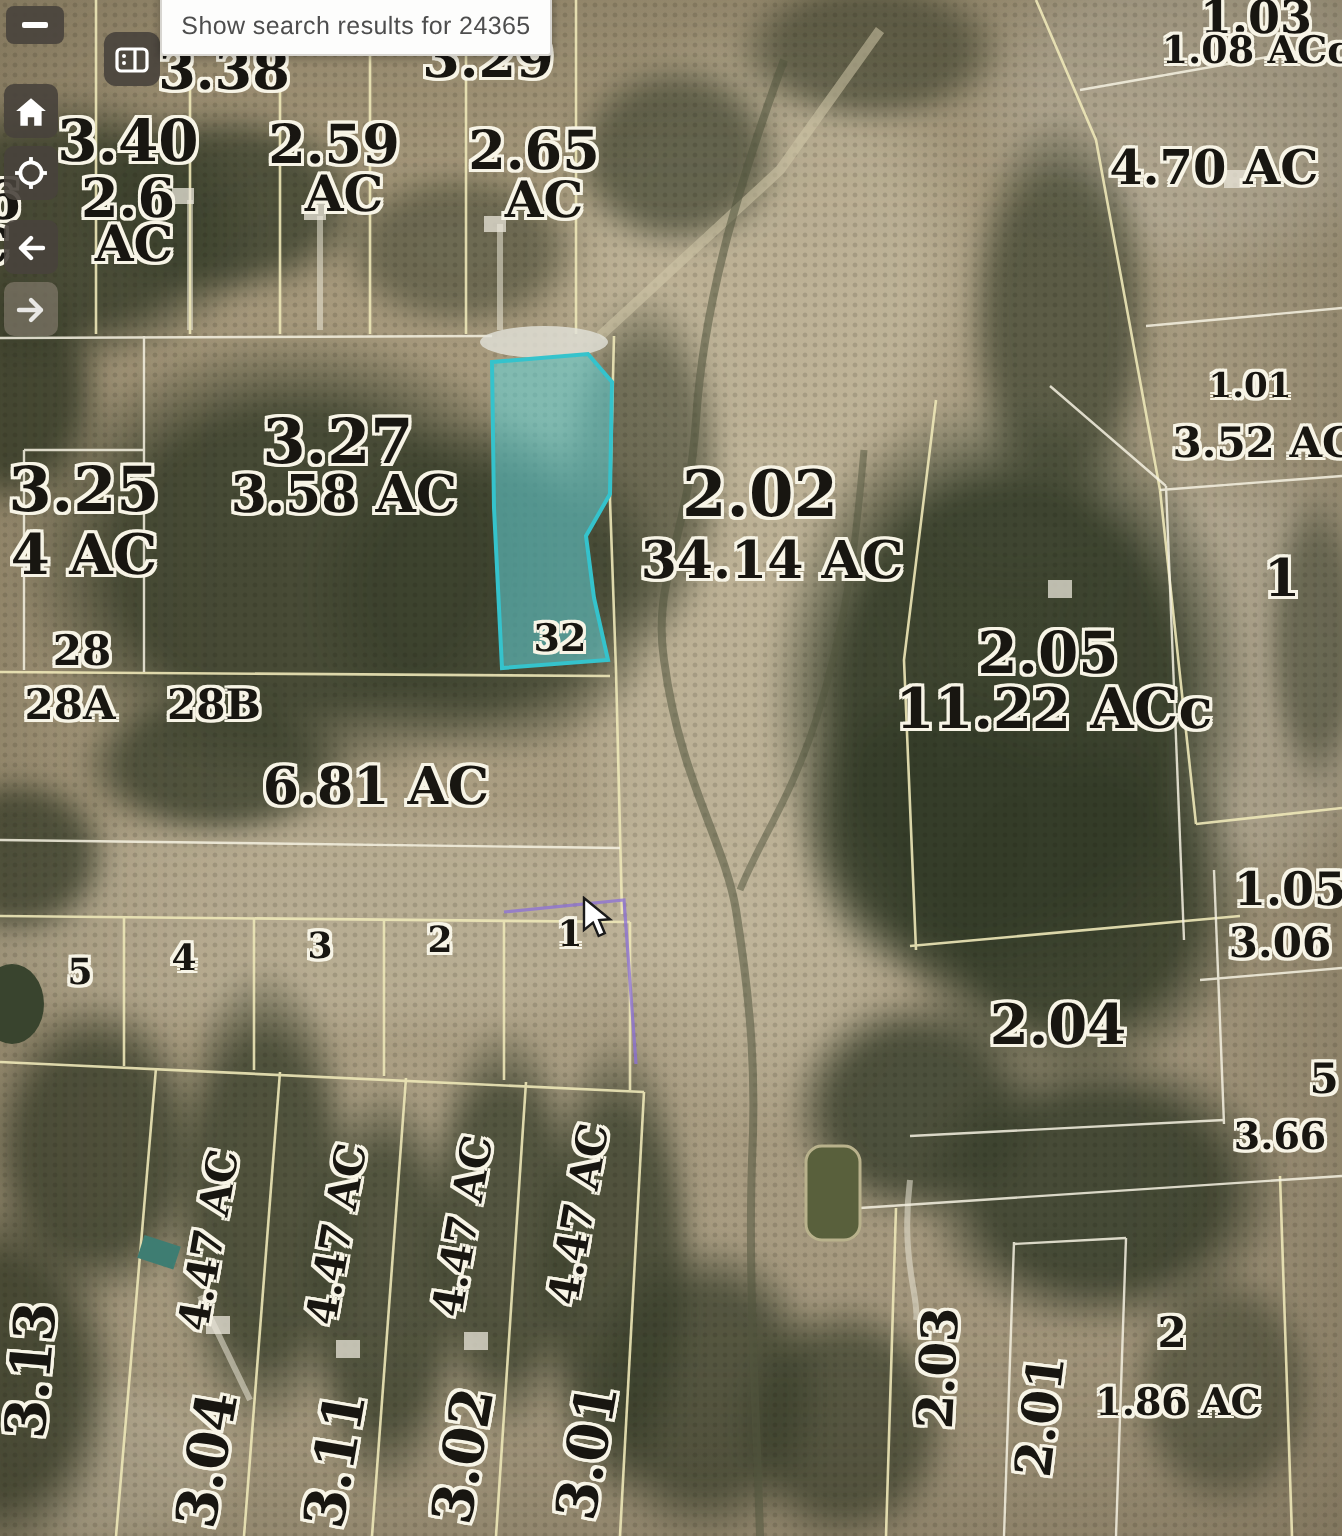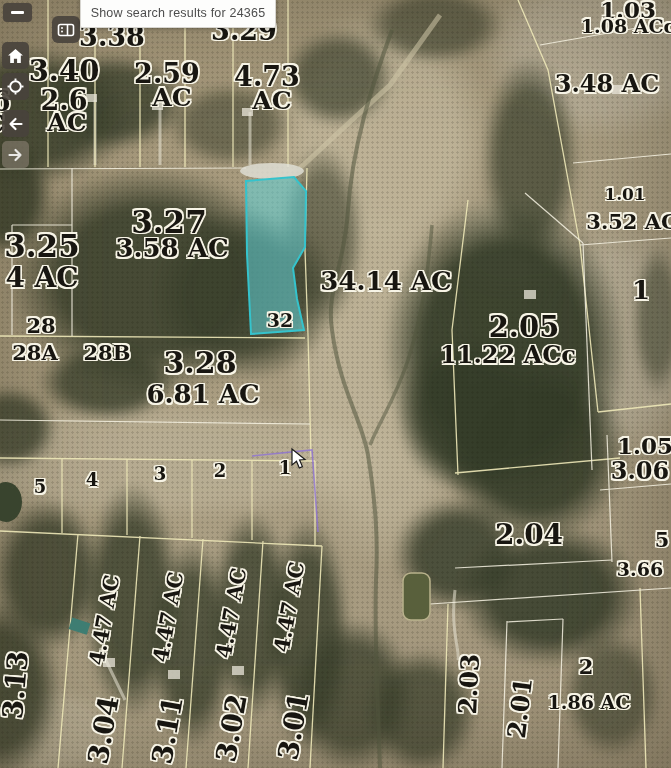--- a/index.html
+++ b/index.html
@@ -160,53 +160,53 @@
       </g>
 
       <polygon points="246,181 294,177 306,191 305,247 293,268 297,299 304,330 251,334 247,254" fill="rgba(96,211,216,.55)" stroke="#35c3cc" stroke-width="2"></polygon>
     </svg>
 
     <div class="lbl" style="left:112px;top:36px;font-size:27px">3.38</div>
     <div class="lbl" style="left:244px;top:30px;font-size:27px">3.29</div>
     <div class="lbl" style="left:64px;top:71px;font-size:29px">3.40</div>
     <div class="lbl" style="left:167px;top:73px;font-size:27px">2.59</div>
     <div class="lbl" style="left:172px;top:97px;font-size:25px">AC</div>
-    <div class="lbl" style="left:267px;top:76px;font-size:27px">4.73</div>
+    <div class="lbl" style="left:267px;top:76px;font-size:27px">2.65</div>
     <div class="lbl" style="left:272px;top:100px;font-size:25px">AC</div>
     <div class="lbl" style="left:64px;top:100px;font-size:27px">2.6</div>
     <div class="lbl" style="left:67px;top:122px;font-size:25px">AC</div>
     <div class="lbl" style="left:-13px;top:101px;font-size:27px">2.6</div>
     <div class="lbl" style="left:-15px;top:123px;font-size:25px">AC</div>
     <div class="lbl" style="left:628px;top:9px;font-size:23px">1.03</div>
     <div class="lbl" style="left:628px;top:26px;font-size:19px">1.08 ACc</div>
-    <div class="lbl" style="left:607px;top:84px;font-size:24px">3.48 AC</div>
+    <div class="lbl" style="left:607px;top:84px;font-size:24px">4.70 AC</div>
     <div class="lbl" style="left:169px;top:222px;font-size:31px">3.27</div>
     <div class="lbl" style="left:172px;top:248px;font-size:26px">3.58 AC</div>
     <div class="lbl" style="left:280px;top:320px;font-size:19px">32</div>
+    <div class="lbl" style="left:380px;top:247px;font-size:32px">2.02</div>
     <div class="lbl" style="left:386px;top:281px;font-size:26px">34.14 AC</div>
     <div class="lbl" style="left:42px;top:246px;font-size:31px">3.25</div>
     <div class="lbl" style="left:42px;top:278px;font-size:28px">4 AC</div>
     <div class="lbl" style="left:625px;top:194px;font-size:17px">1.01</div>
     <div class="lbl" style="left:632px;top:221px;font-size:21px">3.52 AC</div>
     <div class="lbl" style="left:41px;top:325px;font-size:21px">28</div>
     <div class="lbl" style="left:35px;top:352px;font-size:21px">28A</div>
     <div class="lbl" style="left:107px;top:352px;font-size:21px">28B</div>
-    <div class="lbl" style="left:200px;top:363px;font-size:30px">3.28</div>
-    <div class="lbl" style="left:203px;top:394px;font-size:26px">6.81 AC</div>
+    <div class="lbl" style="left:188px;top:394px;font-size:26px">6.81 AC</div>
     <div class="lbl" style="left:524px;top:327px;font-size:29px">2.05</div>
-    <div class="lbl" style="left:508px;top:355px;font-size:24px">11.22 ACc</div>
+    <div class="lbl" style="left:527px;top:355px;font-size:28px">11.22 ACc</div>
     <div class="lbl" style="left:641px;top:290px;font-size:26px">1</div>
     <div class="lbl" style="left:40px;top:487px;font-size:18px">5</div>
     <div class="lbl" style="left:92px;top:480px;font-size:18px">4</div>
     <div class="lbl" style="left:160px;top:474px;font-size:18px">3</div>
     <div class="lbl" style="left:220px;top:471px;font-size:18px">2</div>
     <div class="lbl" style="left:285px;top:468px;font-size:18px">1</div>
     <div class="lbl" style="left:645px;top:445px;font-size:23px">1.05</div>
-    <div class="lbl" style="left:640px;top:471px;font-size:24px">3.06</div>
-    <div class="lbl" style="left:529px;top:535px;font-size:28px">2.04</div>
+    <div class="lbl" style="left:640px;top:471px;font-size:21px">3.06</div>
+    <div class="lbl" style="left:529px;top:513px;font-size:28px">2.04</div>
     <div class="lbl" style="left:662px;top:539px;font-size:21px">5</div>
     <div class="lbl" style="left:640px;top:569px;font-size:19px">3.66</div>
     <div class="lbl" style="left:16px;top:685px;font-size:28px;transform:translate(-50%,-50%) rotate(-85deg)">3.13</div>
     <div class="lbl" style="left:104px;top:730px;font-size:28px;transform:translate(-50%,-50%) rotate(-80deg)">3.04</div>
     <div class="lbl" style="left:104px;top:620px;font-size:21px;transform:translate(-50%,-50%) rotate(-80deg)">4.47 AC</div>
     <div class="lbl" style="left:168px;top:730px;font-size:28px;transform:translate(-50%,-50%) rotate(-80deg)">3.11</div>
     <div class="lbl" style="left:168px;top:617px;font-size:21px;transform:translate(-50%,-50%) rotate(-80deg)">4.47 AC</div>
     <div class="lbl" style="left:232px;top:728px;font-size:28px;transform:translate(-50%,-50%) rotate(-80deg)">3.02</div>
     <div class="lbl" style="left:231px;top:613px;font-size:21px;transform:translate(-50%,-50%) rotate(-80deg)">4.47 AC</div>
     <div class="lbl" style="left:294px;top:726px;font-size:28px;transform:translate(-50%,-50%) rotate(-80deg)">3.01</div>

